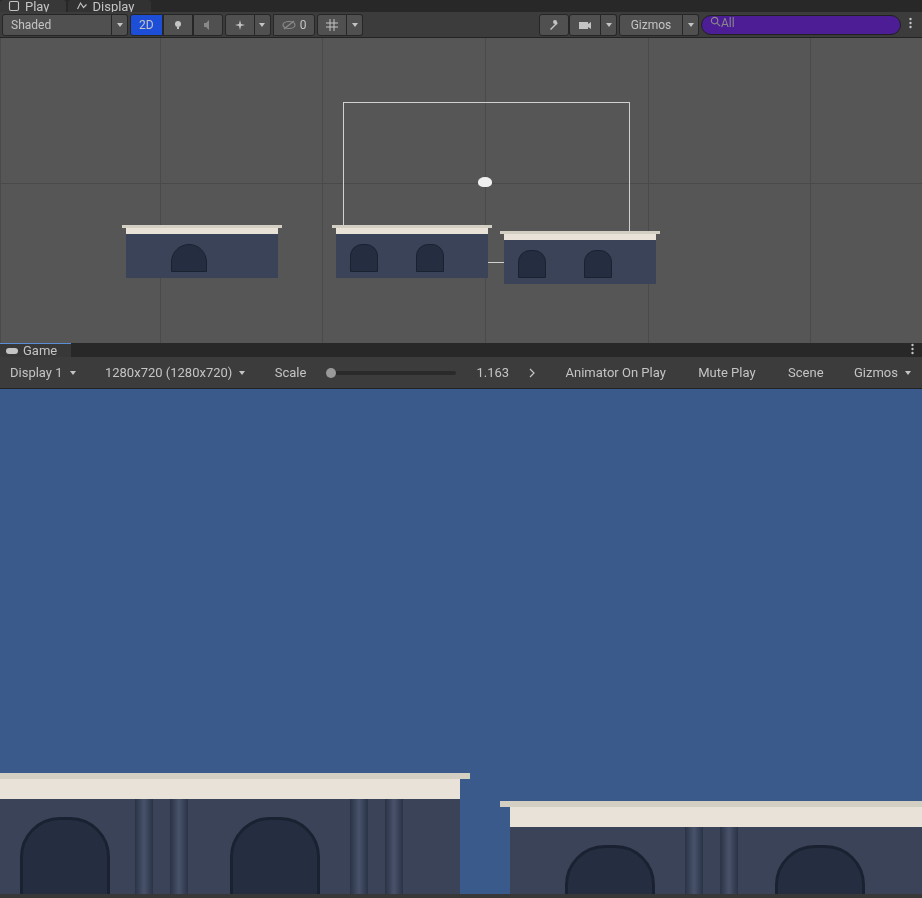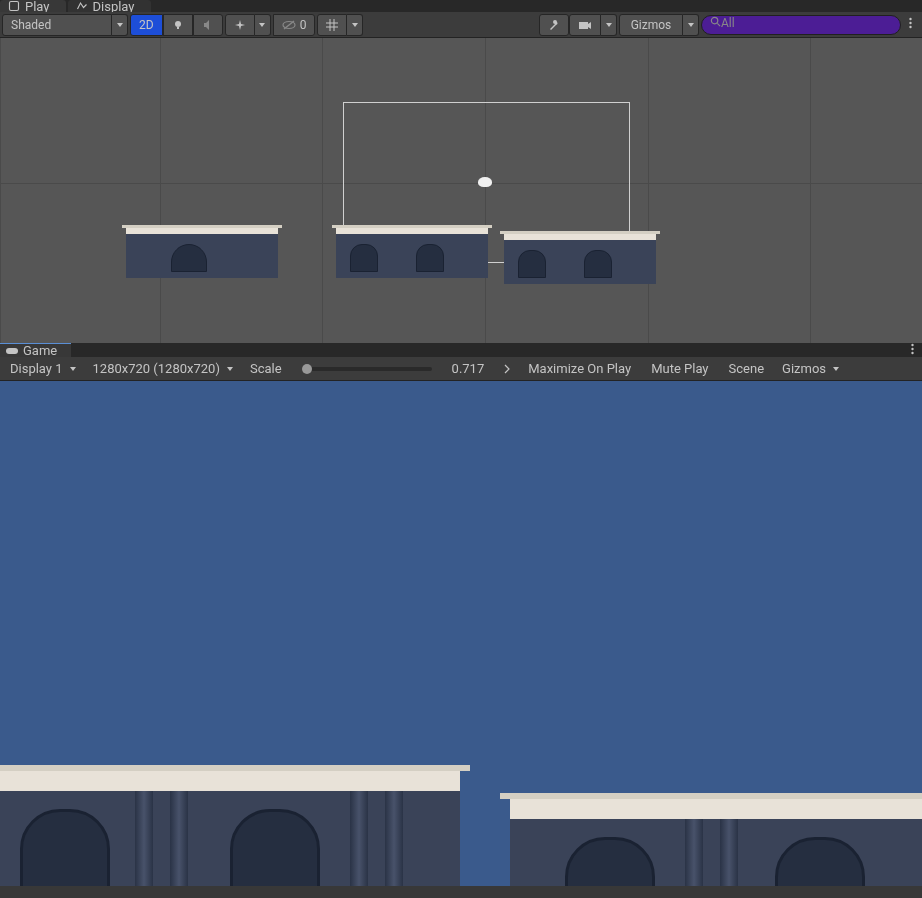--- a/index.html
+++ b/index.html
@@ -147,27 +147,28 @@
   background: #383838;
   padding: 0 14px 0 6px;
   height: 14px;
   display: flex;
   align-items: center;
   gap: 5px;
   border-top: 1px solid #5a8fd6;
   font-size: 13px;
 }
 .game-toolbar {
-  height: 24px;
+  height: 32px;
   background: #3c3c3c;
   display: flex;
   align-items: center;
   padding: 0 4px;
   border-bottom: 1px solid #232323;
   gap: 4px;
+  justify-content: space-between;
 }
 .gt-dropdown {
   display: flex;
   align-items: center;
   height: 20px;
   padding: 0 6px;
   gap: 6px;
   font-size: 13px;
   cursor: pointer;
 }
@@ -421,27 +422,27 @@
     <span>1280x720 (1280x720)</span>
     <svg class="chev" viewBox="0 0 8 8">
         <path d="M1 2 L4 6 L7 2" fill="#c4c4c4"></path>
       </svg>
   </div>
   <div class="scale-group">
     <span>Scale</span>
     <div class="scale-slider">
       <div class="scale-thumb"></div>
     </div>
-    <span>0.717</span>
+    <span>1.163</span>
     <svg width="6" height="10" viewBox="0 0 6 10">
         <path d="M1 1 L5 5 L1 9" fill="none" stroke="#c4c4c4" stroke-width="1.2"></path>
       </svg>
   </div>
   <div class="gt-btn">
-    <span>Maximize On Play</span>
+    <span>Animator On Play</span>
   </div>
   <div class="gt-btn">
     <span>Mute Play</span>
   </div>
   <div class="gt-btn">
     <span>Scene</span>
   </div>
   <div class="gt-dropdown">
     <span>Gizmos</span>
     <svg class="chev" viewBox="0 0 8 8">

